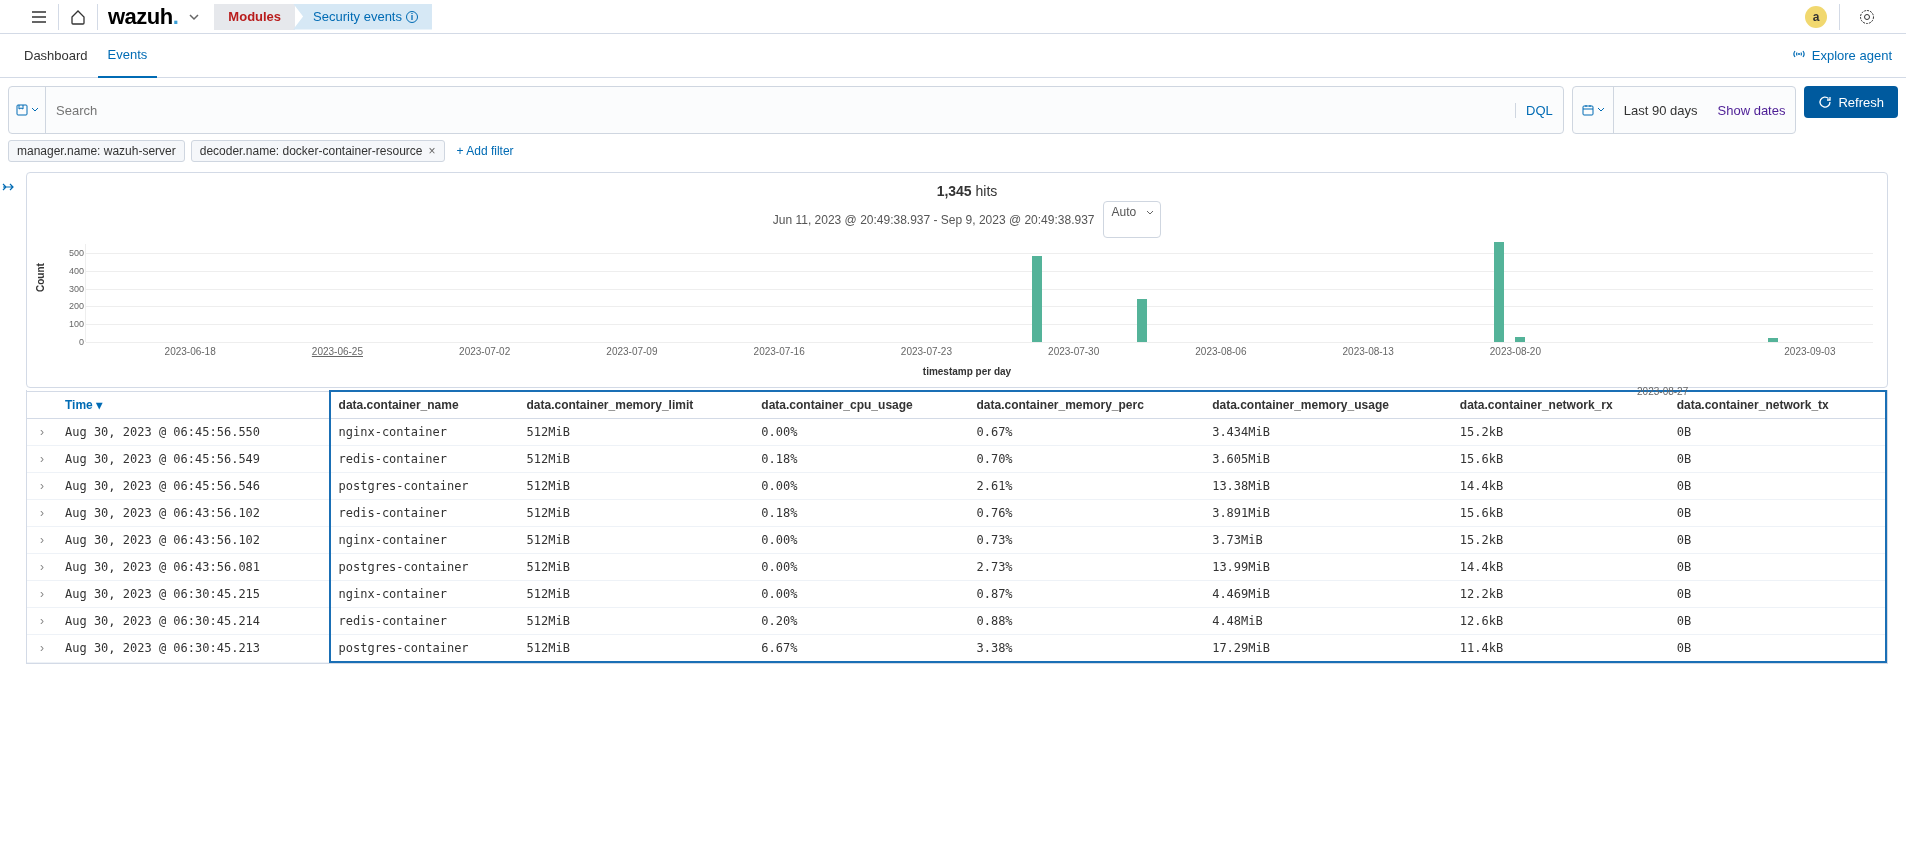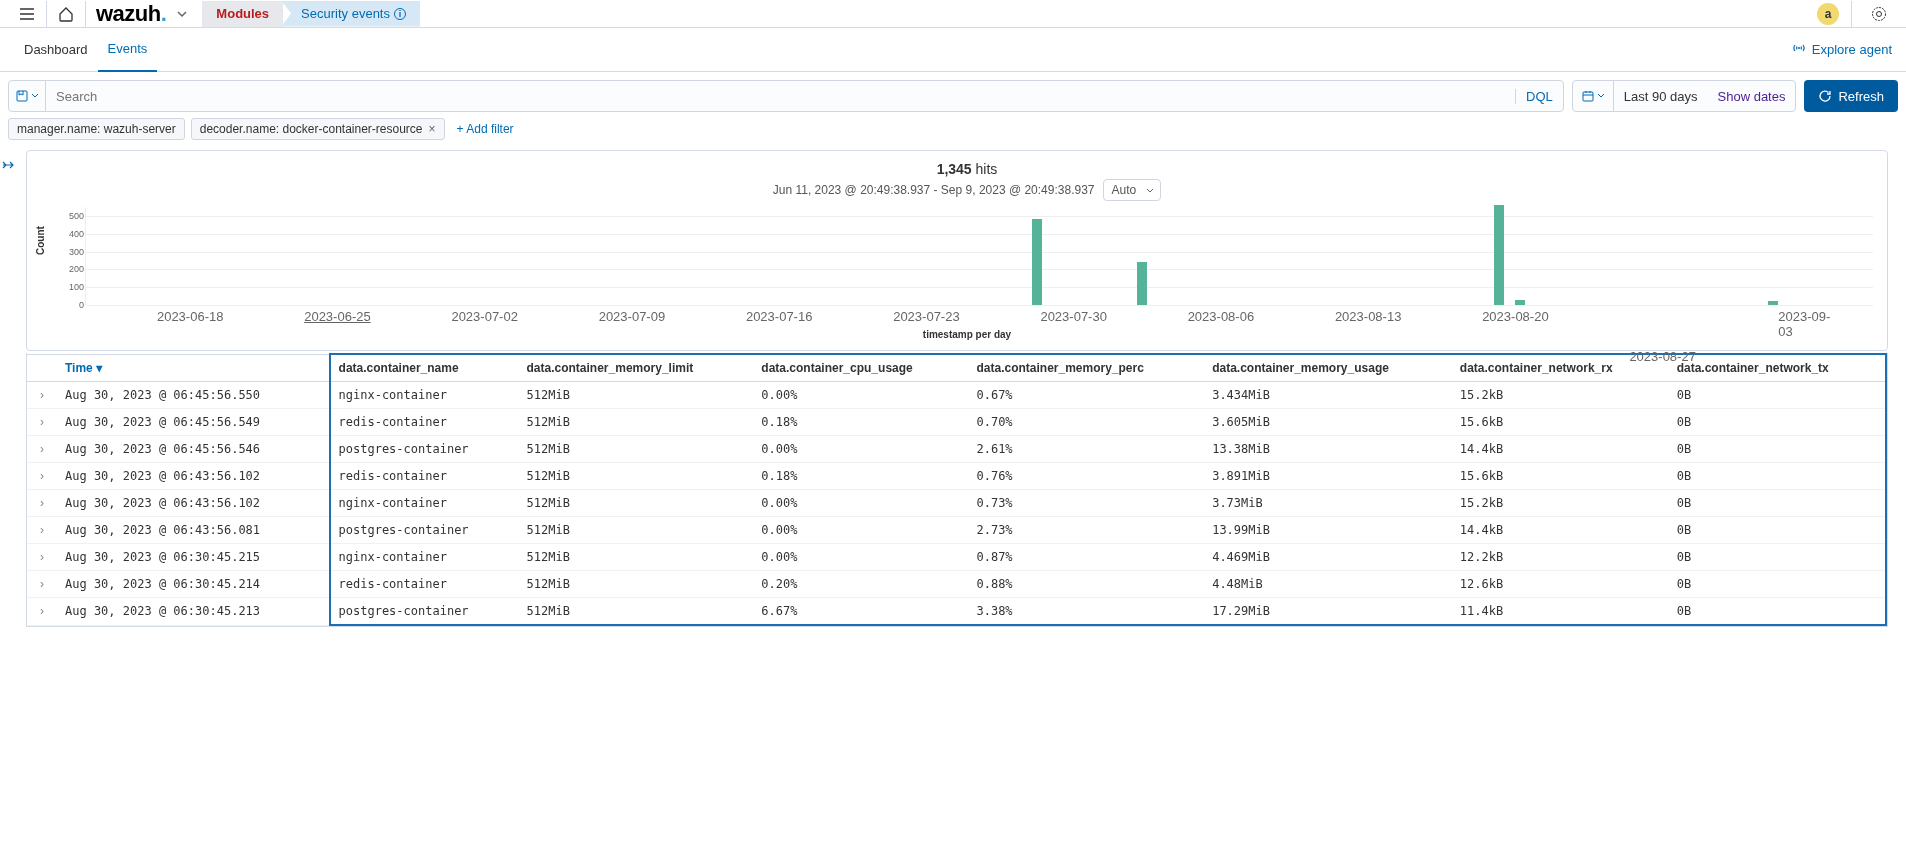--- a/index.html
+++ b/index.html
@@ -1,59 +1,59 @@
 <!DOCTYPE html>
 <html><head>
 <meta charset="utf-8">
 <style>
 * { box-sizing: border-box; margin: 0; padding: 0; }
 body { font-family: -apple-system, BlinkMacSystemFont, "Segoe UI", Helvetica, Arial, sans-serif; font-size: 13px; color: #333; background: #fff; }
-.topbar { display: flex; align-items: center; height: 28px; border-bottom: 1px solid #d3dae6; padding: 0 12px; }
+.topbar { display: flex; align-items: center; height: 34px; border-bottom: 1px solid #d3dae6; padding: 0 24px; }
 .icon-btn { width: 30px; height: 30px; display: flex; align-items: center; justify-content: center; cursor: pointer; color: #333; }
 .divider-v { width: 1px; height: 26px; background: #d3dae6; margin: 0 4px; }
 .logo { font-size: 22px; font-weight: 700; color: #000; padding: 0 6px; letter-spacing: -0.5px; }
 .logo .dot { color: #3b9fd6; }
 .breadcrumb { display: flex; align-items: center; margin-left: 10px; }
 .bc-seg { height: 26px; line-height: 26px; padding: 0 14px; position: relative; }
 .bc-modules { background: #e6e8ec; color: #b91c1c; font-weight: bold; }
 .bc-security { background: #d6e8f5; color: #006bb4; display:flex; align-items:center; gap:4px; }
 .topbar-right { margin-left: auto; display: flex; align-items: center; gap: 8px; }
 .avatar { width: 22px; height: 22px; border-radius: 50%; background: #f1d86f; color: #333; display: flex; align-items: center; justify-content: center; font-size: 12px; font-weight:600; }
 .subnav { display: flex; align-items: center; border-bottom: 1px solid #d3dae6; padding: 0 14px; height: 44px; }
 .tab { padding: 0 10px; height: 44px; display: flex; align-items: center; color: #333; cursor: pointer; }
 .tab.active { color: #006bb4; border-bottom: 2px solid #006bb4; font-weight: 500; }
 .explore { margin-left: auto; color: #006bb4; display: flex; align-items: center; gap: 6px; cursor:pointer; }
 .querybar { display: flex; align-items: stretch; gap: 8px; padding: 8px 8px 4px 8px; }
-.seg { border: 1px solid #cfd6e0; border-radius: 4px; display: flex; align-items: center; background: #fbfcfd; height: 32px; }
+.seg { border: 1px solid #cfd6e0; border-radius: 4px; display: flex; align-items: center; background: #fbfcfd; height: 48px; }
 .search-seg { flex: 1; }
 .search-input { flex: 1; border: none; outline: none; padding: 0 10px; background: transparent; font-size: 13px; }
 .dql { padding: 0 10px; border-left: 1px solid #cfd6e0; color: #006bb4; display: flex; align-items: center; }
 .date-seg { }
 .date-icon { padding: 0 8px; display:flex; align-items:center; gap:2px; border-right:1px solid #cfd6e0; height:100%; color:#006bb4; }
 .date-text { padding: 0 10px; }
 .show-dates { padding: 0 10px; color: #4c1d95; display:flex; align-items:center;text-align:right; }
 .refresh-btn { background: #005a9e; color: #fff; border: none; border-radius: 4px; padding: 0 14px; display: flex; align-items: center; gap: 6px; cursor:pointer; font-size:13px; height:32px; }
 .filterbar { display: flex; align-items: center; gap: 6px; padding: 2px 8px 10px 8px; }
 .filter-chip { border: 1px solid #cfd6e0; border-radius: 3px; padding: 3px 8px; font-size: 12px; background: #f5f7fa; display: flex; align-items: center; gap: 6px; }
 .add-filter { color: #006bb4; font-size: 12px; cursor: pointer; padding: 0 6px; }
 .content { padding: 0 18px 10px 26px; position: relative; }
 .hits-panel { border: 1px solid #d3dae6; border-radius: 4px; padding: 10px 14px 10px 34px; position: relative; }
 .hits-title { text-align: center; font-size: 14px; }
 .hits-title b { font-weight: 700; }
 .hits-range { text-align: center; color: #555; font-size: 12px; margin-top: 2px; display:flex; justify-content:center; align-items:center; gap:8px; }
-.interval-sel { border: 1px solid #cfd6e0; border-radius: 4px; padding: 3px 24px 3px 8px; font-size: 12px; background: #fff; position:relative; }
+.interval-sel { border: 1px solid #cfd6e0; border-radius: 4px; padding: 3px 24px 18px 8px; font-size: 12px; background: #fff; position:relative; }
 .chart { margin-top: 6px; height: 120px; position: relative; }
 .ylabel { position: absolute; left: -26px; top: 40%; transform: rotate(-90deg); transform-origin: left top; font-size: 10px; font-weight: 600; color: #333; }
 .chart-grid { position: absolute; left: 24px; right: 0; top: 0; bottom: 22px; border-left: 1px solid #eee; }
 .hline { position: absolute; left: 0; right: 0; border-top: 1px solid #eee; }
 .ytick { position: absolute; left: -24px; font-size: 9px; color: #666; transform: translateY(-50%); width: 22px; text-align: right; }
 .bars { position: absolute; left: 24px; right: 0; top: 0; bottom: 22px; }
 .bar { position: absolute; bottom: 0; width: 10px; background: #54b399; }
 .xaxis { position: absolute; left: 24px; right: 0; bottom: 0; height: 22px; }
-.xtick { position: absolute; font-size: 13px; color: #666; transform: translateX(-50%); top: 4px; }
+.xtick { position: absolute; font-size: 10px; color: #666; transform: translateX(-50%); top: 4px; }
 .xlabel { text-align: center; font-size: 10px; font-weight: 600; color: #333; margin-top: 2px; }
 .sidebar-toggle { position: absolute; left: 2px; top: 8px; color: #006bb4; cursor: pointer; }
 .table-wrap { margin-top: 2px; border: 1px solid #d3dae6; border-top: none; }
 table { width: 100%; border-collapse: collapse; }
 th { text-align: left; font-size: 12px; font-weight: 700; padding: 6px 8px; border-top: 1px solid #d3dae6; border-bottom: 1px solid #d3dae6; white-space: nowrap; }
 th.time-col { color: #006bb4; }
 td { font-size: 12px; padding: 6px 8px; border-bottom: 1px solid #eef2f7; font-family: Menlo, Consolas, monospace; white-space: nowrap; }
 td.expand { width: 30px; text-align: center; color: #888; font-family: inherit; }
 th.first-data, td.first-data { border-left: 2px solid #1a6fb5; }
 th.last-data, td.last-data { border-right: 2px solid #1a6fb5; }

